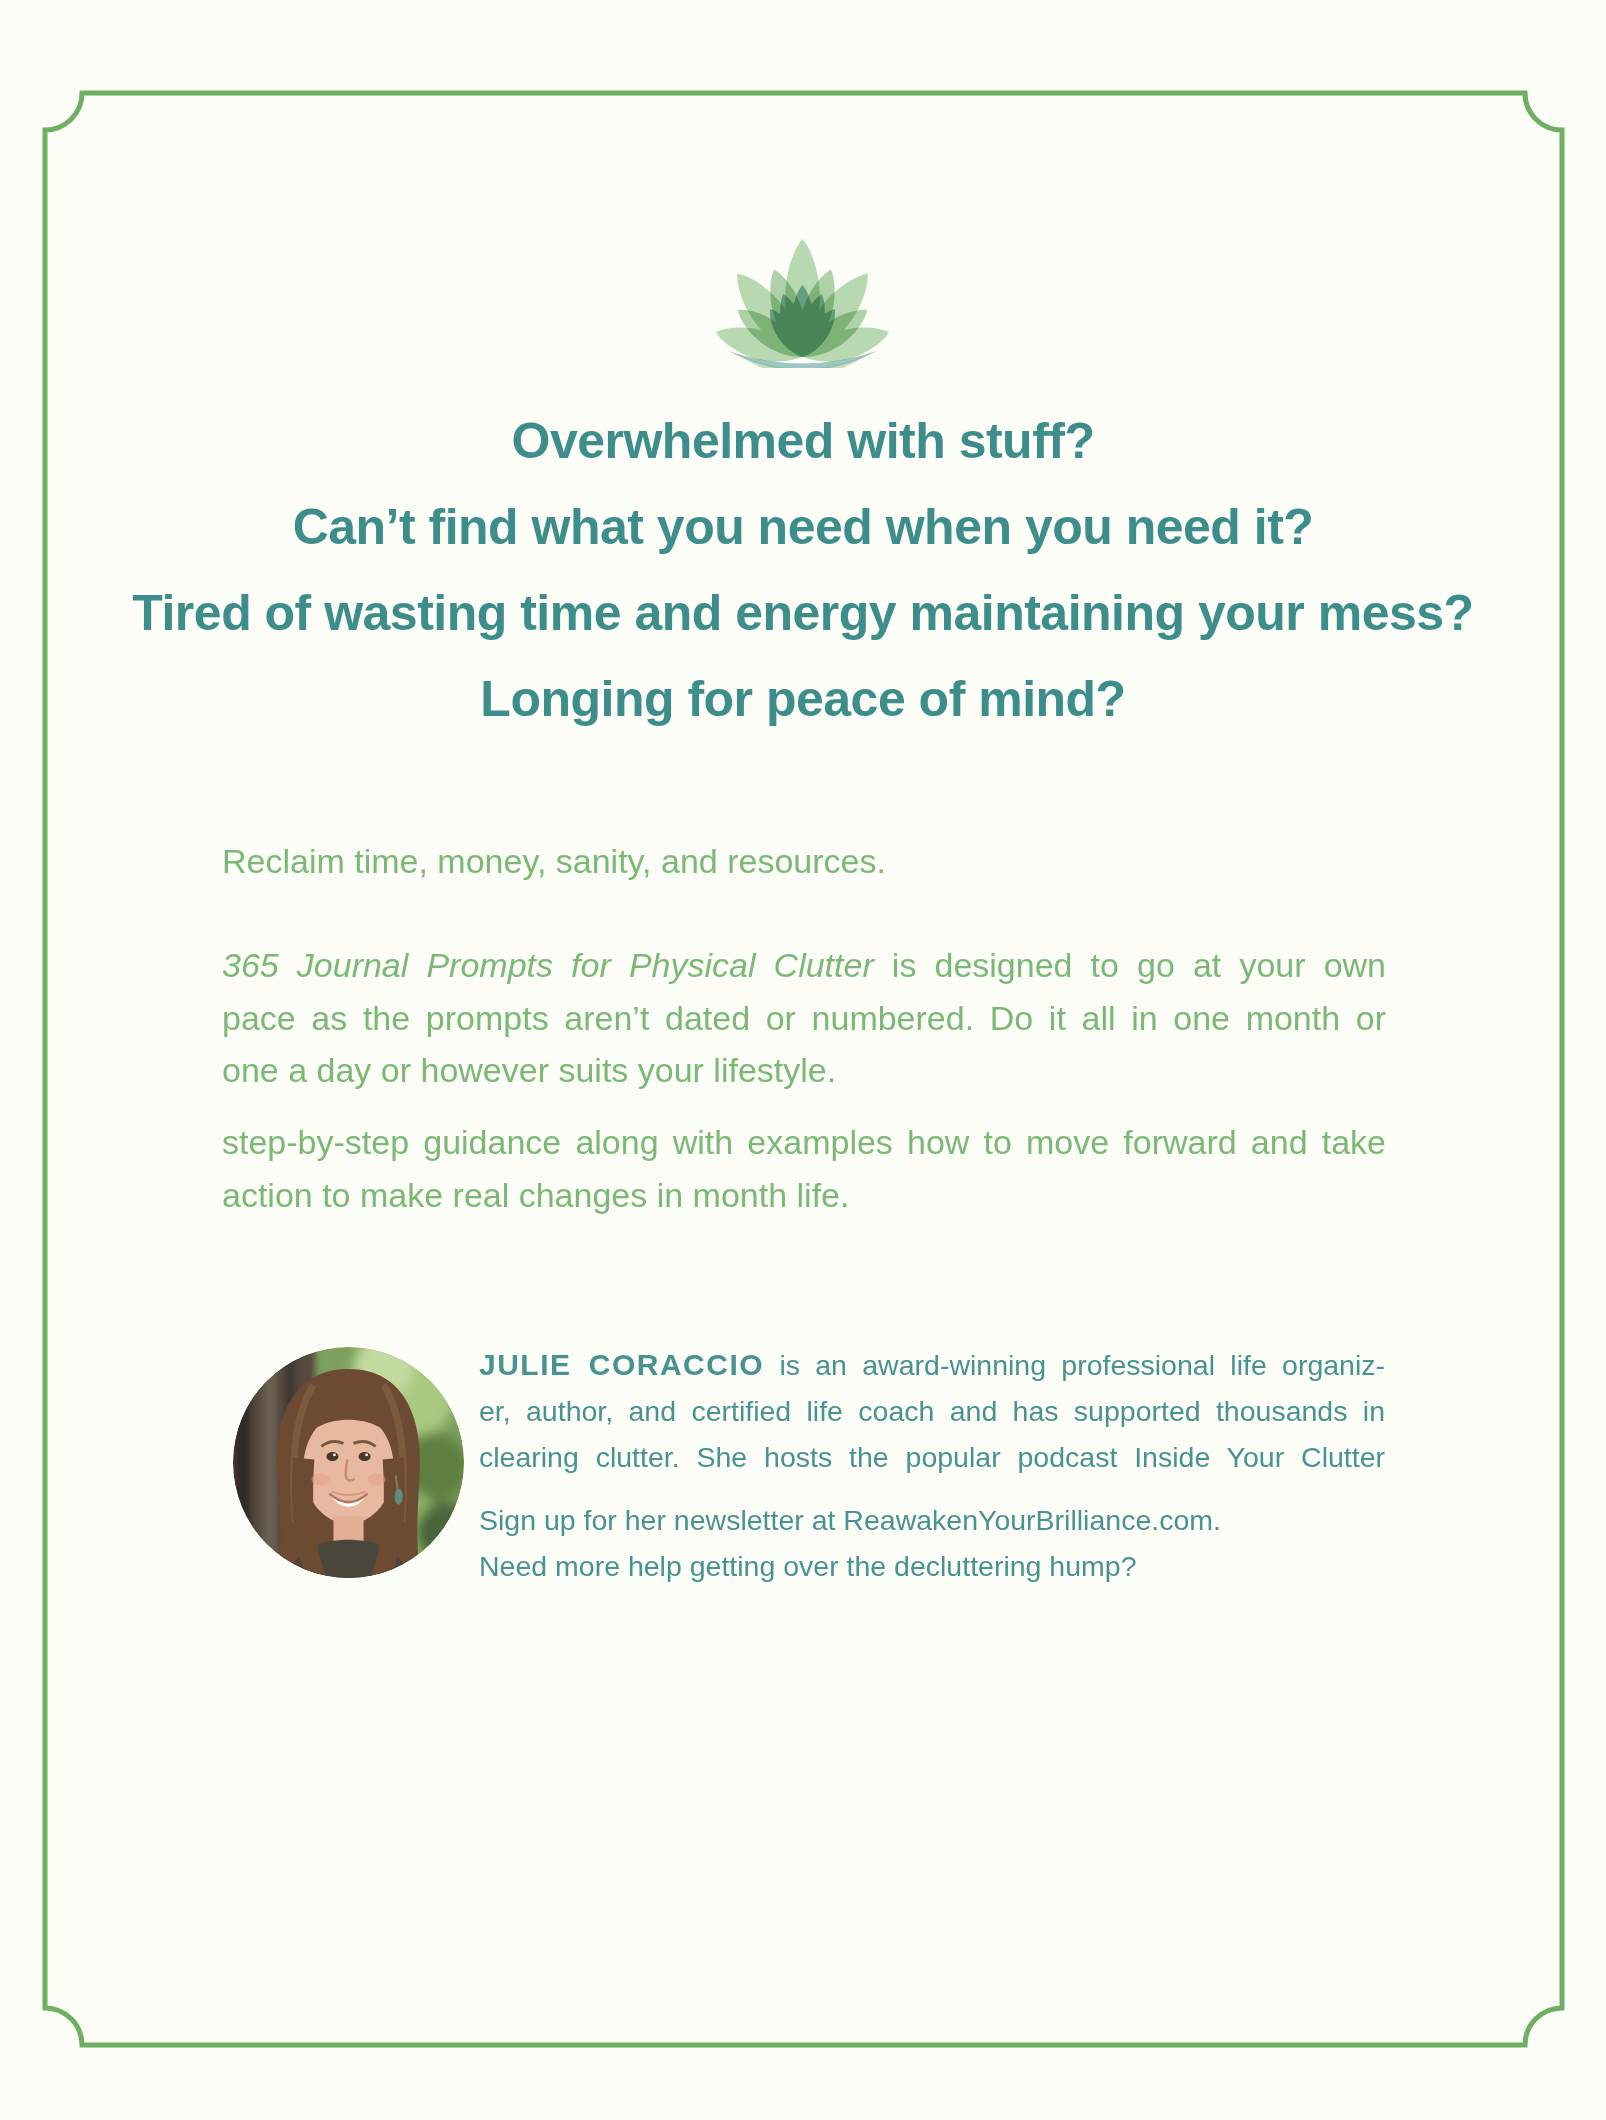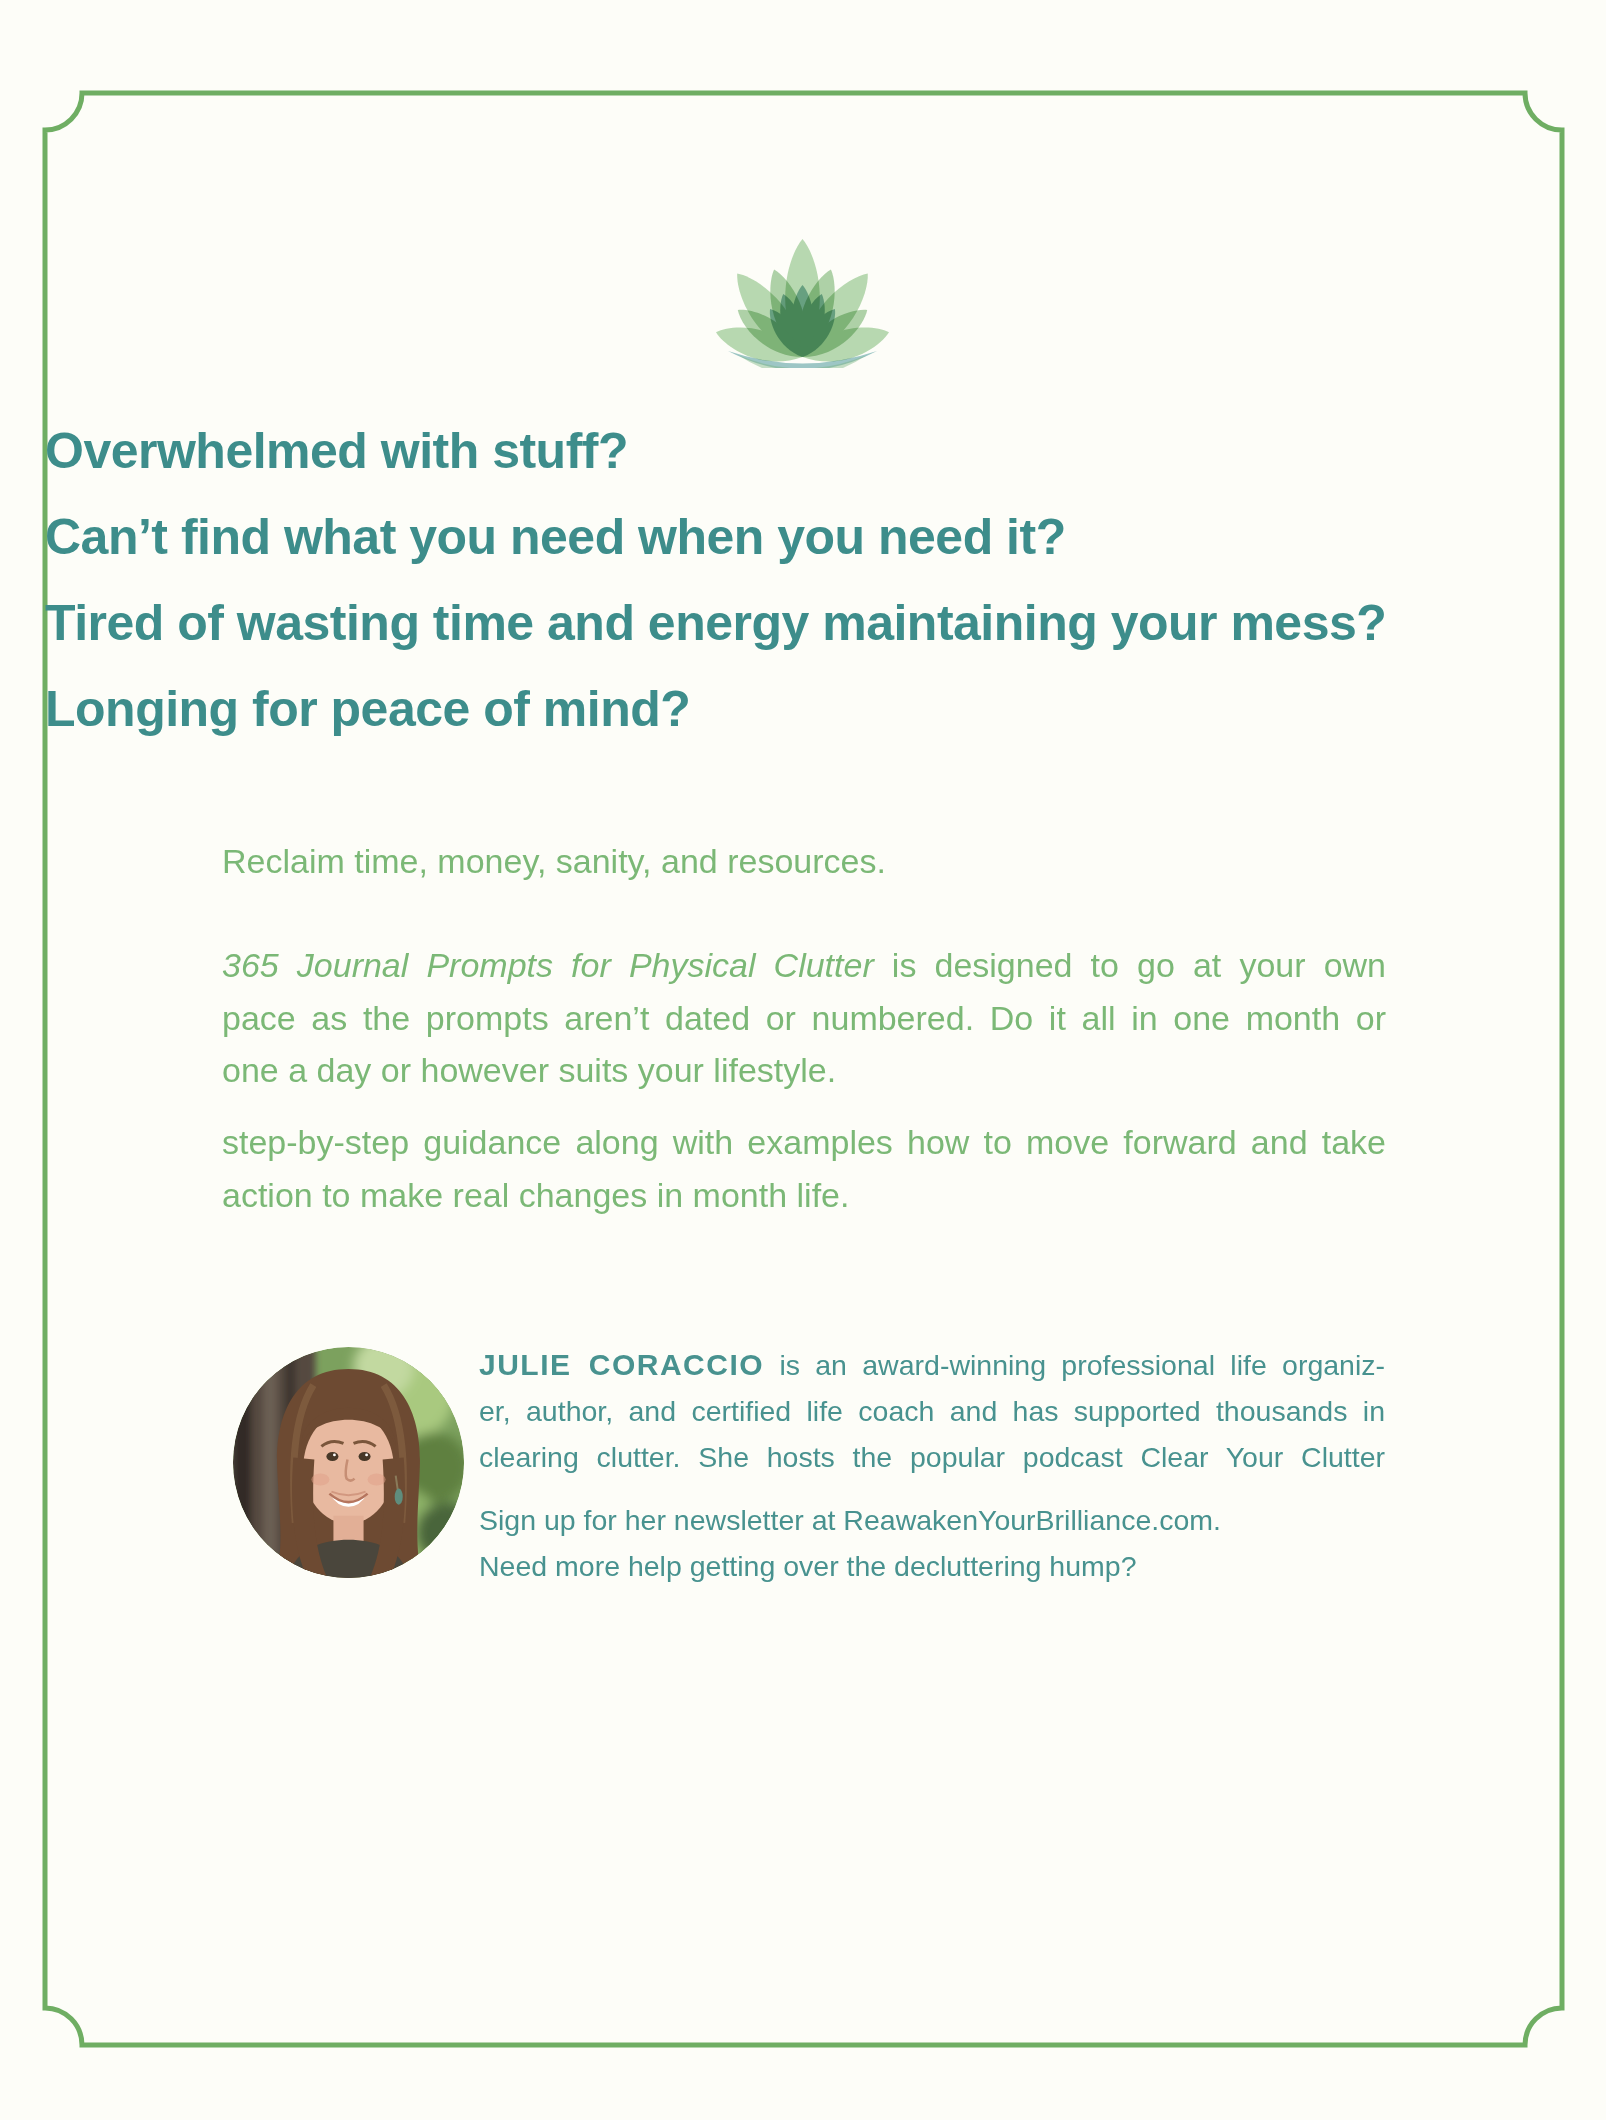--- a/index.html
+++ b/index.html
@@ -2,21 +2,21 @@
 <html><head>
 <meta charset="utf-8">
 <style>
   html,body{margin:0;padding:0;background:#fdfdf8;}
   .page{
     position:relative;width:1606px;height:2120px;background:#fdfdf8;
     font-family:"Liberation Sans",sans-serif;overflow:hidden;
   }
   .frame{position:absolute;left:0;top:0;}
   .lotus{position:absolute;left:710px;top:226px;}
-  .headline{position:absolute;left:45px;top:408px;width:1516px;text-align:left;}
+  .headline{position:absolute;left:45px;top:398px;width:1516px;text-align:center;}
   .hl{
     font-size:50px;line-height:86px;font-weight:bold;letter-spacing:-0.5px;
     color:#3d8d8b;white-space:nowrap;
   }
   .block{position:absolute;left:222px;width:1164px;color:#7bb876;}
   .tagline{top:795px;font-size:34px;font-weight:bold;color:#68af63;line-height:46px;}
   .reclaim{top:838px;font-size:34px;line-height:46px;}
   .para1{top:939px;}
   .para2{top:1116px;}
   .jline{font-size:34px;line-height:52.5px;text-align:justify;text-align-last:justify;}
@@ -139,20 +139,20 @@
         <path d="M 98 144 q 17 7 34 0" stroke="#c98a72" stroke-width="2" fill="none" opacity="0.7"></path>
         <line x1="162" y1="128" x2="164" y2="142" stroke="#8a7a5a" stroke-width="2"></line>
         <ellipse cx="165" cy="149" rx="4" ry="8" fill="#5f8d7d"></ellipse>
       </g>
     </svg>
   </div>
 
   <div class="bio">
     <div class="jline"><span class="bio-name">JULIE CORACCIO</span><span> is an award-winning professional life organiz-</span></div>
     <div class="jline">er, author, and certified life coach and has supported thousands in</div>
-    <div class="jline">clearing clutter. She hosts the popular podcast Clear Your Clutter</div>
+    <div class="jline">clearing clutter. She hosts the popular podcast Inside Your Clutter</div>
     <div class="help">
       <div class="help-line">Sign up for her newsletter at ReawakenYourBrilliance.com.</div>
       <div class="help-line">Need more help getting over the decluttering hump?</div>
     </div>
   </div>
 
 </div>
 
 </body></html>

